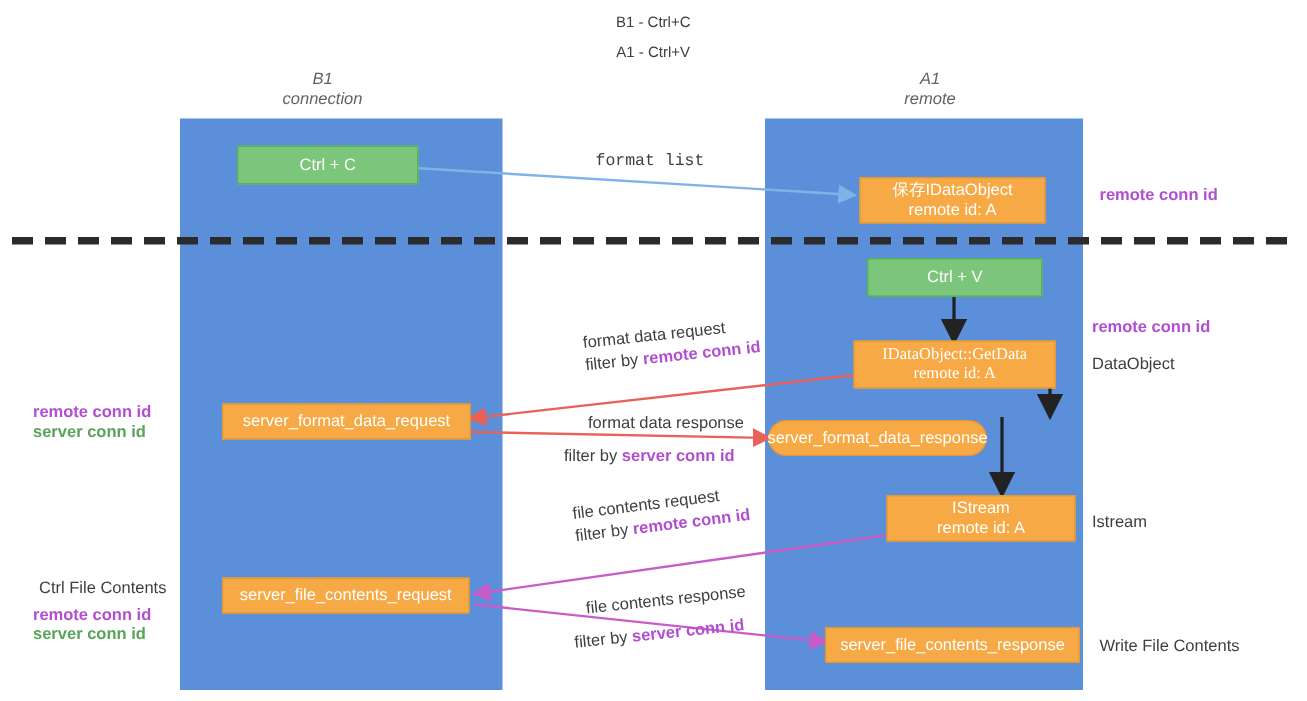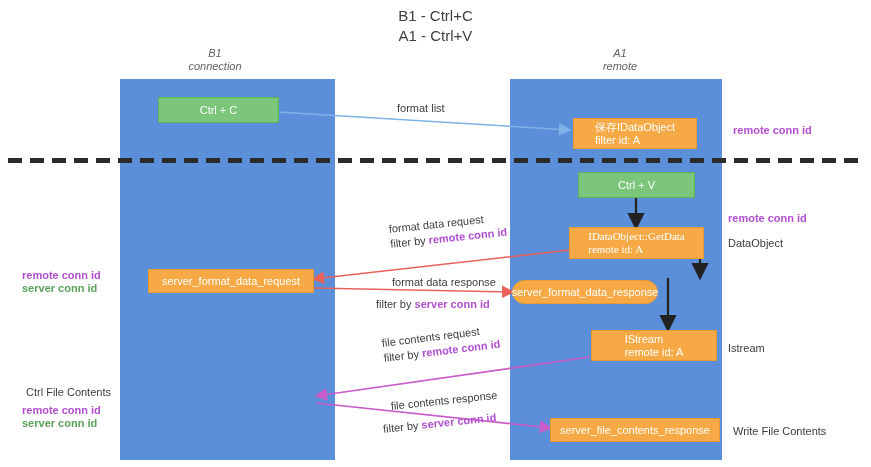--- a/index.html
+++ b/index.html
@@ -7,21 +7,21 @@
     width:871px;height:467px;
     background:#ffffff;
     font-family:"Liberation Sans", sans-serif;
     overflow:hidden;
   }
   #stage{position:relative;width:871px;height:467px;background:#fff;}
 
   
   .title{
     position:absolute;left:0;top:6px;width:871px;
-    text-align:center;font-size:15px;color:#3c4043;line-height:20px;
+    text-align:center;font-size:10px;color:#3c4043;line-height:20px;
     white-space:pre-line;
   }
 
   
   .lane-head{
     position:absolute;text-align:center;font-size:11px;color:#5f6368;
     line-height:13px;white-space:pre-line;font-style:italic;
   }
 
   
@@ -30,21 +30,21 @@
   
   .divider{
     position:absolute;left:8px;top:158px;width:858px;height:5px;
     background-image:repeating-linear-gradient(to right,#2b2b2b 0 14px,transparent 14px 22px);
   }
 
   
   .box{
     position:absolute;box-sizing:border-box;
     display:flex;flex-direction:column;align-items:center;justify-content:center;
-    text-align:left;color:#ffffff;font-size:11px;line-height:13px;
+    text-align:center;color:#ffffff;font-size:11px;line-height:13px;
     white-space:pre-line;
   }
   .box.green{background:#7bc67b;border:1px solid #57b357;}
   .box.orange{background:#f6a944;border:1px solid #e79a31;}
 
   
   .txt{position:absolute;font-size:11px;line-height:14px;color:#3c4043;white-space:pre-line;}
   .txt.b{font-weight:bold;}
   .purple{color:#b24fd0;}
   .green-t{color:#5aa35a;}
@@ -96,40 +96,41 @@
     <path d="M700,250 L700,278" stroke="#222222" stroke-width="2.2" fill="none" marker-end="url(#mDark)"></path>
 
     <path d="M590,357 L316,396" stroke="#c85cc8" stroke-width="1.6" fill="none" marker-end="url(#mMag)"></path>
 
     <path d="M316,403 L551,428" stroke="#c85cc8" stroke-width="1.6" fill="none" marker-end="url(#mMag)"></path>
   </svg>
 
   <div class="box green" style="left:158px;top:97px;width:121px;height:26px;">Ctrl + C</div>
 
   <div class="box orange" style="left:573px;top:118px;width:124px;height:31px;">保存IDataObject
-filter id: A</div>
+remote id: A</div>
 
   <div class="box green" style="left:578px;top:172px;width:117px;height:26px;">Ctrl + V</div>
 
   <div class="box orange" style="left:569px;top:227px;width:135px;height:32px;font-family:Liberation Serif, serif;">IDataObject::GetData
 remote id: A</div>
 
   <div class="box orange" style="left:148px;top:269px;width:166px;height:24px;">server_format_data_request</div>
 
   <div class="box orange" style="left:512px;top:280px;width:146px;height:24px;border-radius:12px;">server_format_data_response</div>
 
   <div class="box orange" style="left:591px;top:330px;width:126px;height:31px;">IStream
 remote id: A</div>
 
+  <div class="box orange" style="left:148px;top:385px;width:165px;height:24px;">server_file_contents_request</div>
 
   <div class="box orange" style="left:550px;top:418px;width:170px;height:24px;">server_file_contents_response</div>
 
   <div class="divider"></div>
 
-  <div class="txt" style="left:397px;top:101px;">format list</div>
+  <div class="txt" style="left:397px;top:101px;font-family:Liberation Mono, monospace;">format list</div>
 
   <div class="rot" style="position:absolute;left:388px;top:222px;transform:rotate(-6deg);">
     <div class="txt" style="position:static;">format data request</div>
     <div style="font-size:11px;line-height:14px;color:#3c4043;margin-top:1px;">
       <span>filter by </span><span class="txt b purple" style="position:static;">remote conn id</span>
     </div>
   </div>
 
   <div style="position:absolute;left:392px;top:275px;">
     <div class="txt" style="position:static;">format data response</div>

